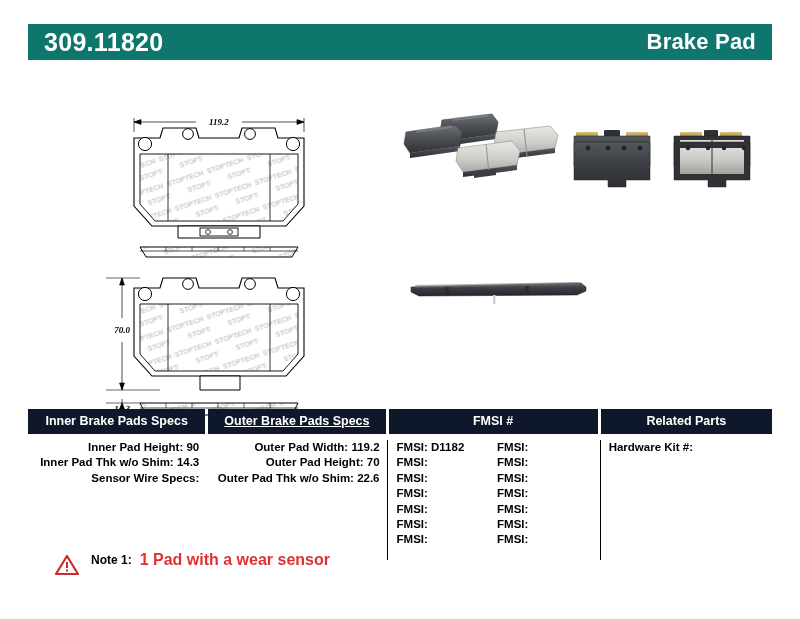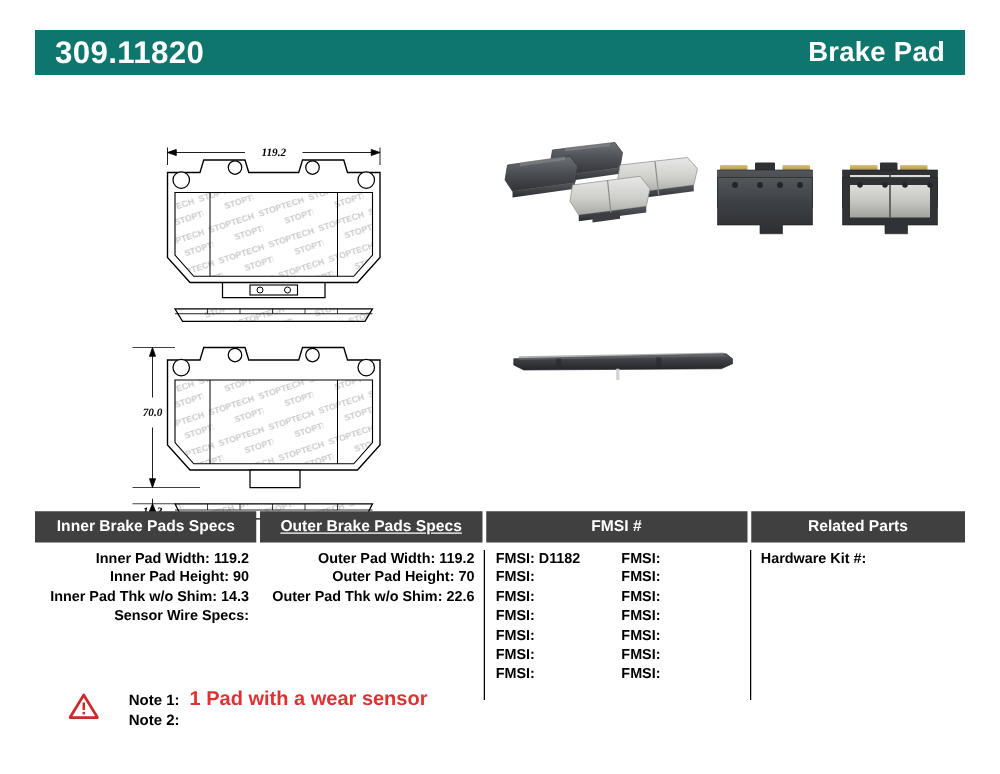--- a/index.html
+++ b/index.html
@@ -34,21 +34,21 @@
   .cad{position:absolute;margin-top:48px;}
   .cad svg{display:block;}
 
   
   .photos{position:absolute;}
 
   
   .table{position:absolute;left:28px;top:409px;width:744px;}
   .thead{display:flex;gap:3px;}
   .th{
-    background:#404040;color:#fff;
+    background:#0f172a;color:#fff;
     font-size:12.5px;font-weight:bold;
     height:25px;line-height:25px;text-align:center;
     box-sizing:border-box;
   }
   .th.inner{width:178px;}
   .th.outer{width:178px;text-decoration:underline;}
   .th.fmsi{width:210px;}
   .th.related{width:172px;}
 
   .tbody{display:flex;gap:3px;margin-top:6px;}
@@ -66,21 +66,21 @@
   .fmsi-sub{width:50%;}
   .fmsi-row{font-size:11.5px;font-weight:bold;line-height:15.4px;white-space:nowrap;}
 
   
   .vsep{
     position:absolute;top:0;width:1px;background:#000;
   }
 
   
   .notes{
-    position:absolute;left:55px;top:552px;display:flex;align-items:flex-start;gap:24px;
+    position:absolute;left:55px;top:552px;display:flex;align-items:flex-start;gap:12px;
   }
   .warn{width:24px;height:22px;flex:0 0 auto;margin-top:2px;}
   .notelines{}
   .noterow{display:flex;gap:8px;line-height:16px;height:16px;align-items:center;}
   .notelabel{font-size:12px;font-weight:bold;white-space:nowrap;}
   .notevalue{font-size:16px;font-weight:bold;color:#e03131;white-space:nowrap;}
 
   .dimtext{font-family:"Liberation Serif", serif;font-style:italic;font-weight:bold;font-size:9px;}
 </style>
 </head>
@@ -354,21 +354,20 @@
       <div class="th fmsi">FMSI #</div>
       <div class="th related">Related Parts</div>
     </div>
 
     <div class="tbody" style="position:relative;">
 
       <div class="vsep" style="left:359px;height:120px;"></div>
       <div class="vsep" style="left:572px;height:120px;"></div>
 
       <div class="col inner">
-        <div class="specline">Inner Pad Width: 119.2</div>
         <div class="specline">Inner Pad Height: 90</div>
         <div class="specline">Inner Pad Thk w/o Shim: 14.3</div>
         <div class="specline">Sensor Wire Specs:</div>
       </div>
 
       <div class="col outer">
         <div class="specline">Outer Pad Width: 119.2</div>
         <div class="specline">Outer Pad Height: 70</div>
         <div class="specline">Outer Pad Thk w/o Shim: 22.6</div>
       </div>
@@ -406,20 +405,16 @@
     <svg class="warn" viewBox="0 0 24 22">
       <path d="M12,2 L23,20 L1,20 Z" fill="#ffffff" stroke="#cc2b2b" stroke-width="2.2" stroke-linejoin="round"></path>
       <rect x="11" y="8" width="2" height="6" fill="#cc2b2b"></rect>
       <rect x="11" y="15.5" width="2" height="2" fill="#cc2b2b"></rect>
     </svg>
     <div class="notelines">
       <div class="noterow">
         <span class="notelabel">Note 1:</span>
         <span class="notevalue">1 Pad with a wear sensor</span>
       </div>
-      <div class="noterow">
-        <span class="notelabel">Note 2:</span>
-        <span class="notevalue"></span>
-      </div>
     </div>
   </div>
 
 </div>
 
 </body></html>

